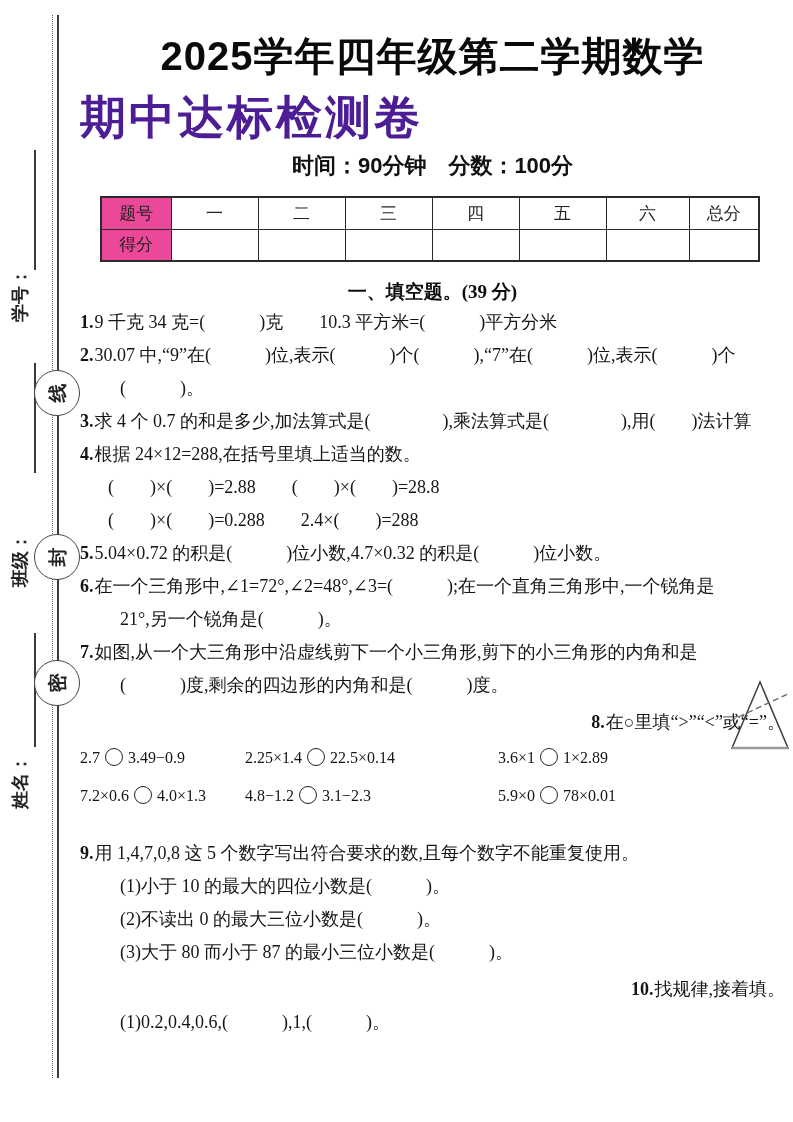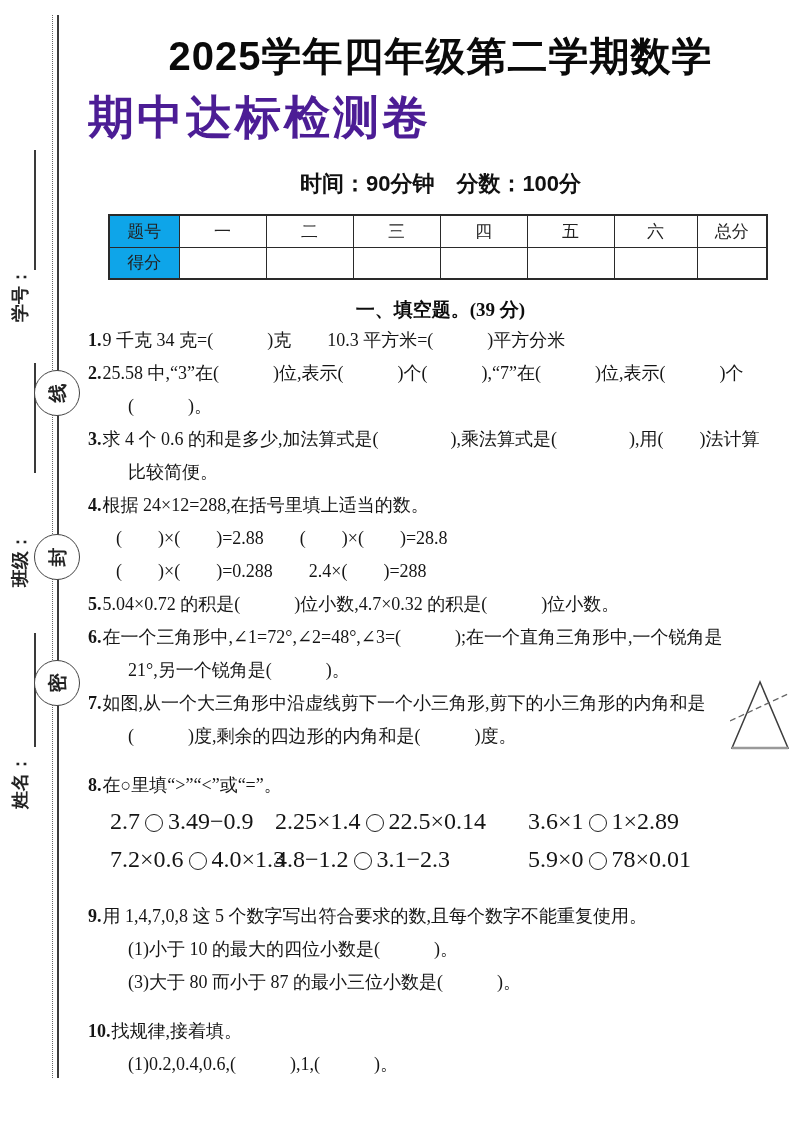--- a/index.html
+++ b/index.html
@@ -16,42 +16,42 @@
     background:#3a3a3a; }
   .seal-circle { position:absolute; left:34px; width:46px; height:46px;
     border:1.5px solid #444; border-radius:50%; background:#fff;
     display:flex; align-items:center; justify-content:center; z-index:3; }
   .seal-circle span { transform:rotate(-90deg); font-size:19px; font-weight:600; color:#222; }
   .seal-label { position:absolute; left:-10px; width:60px; height:22px; text-align:center;
     transform:rotate(-90deg); font-size:18px; font-weight:600; color:#222;
     white-space:nowrap; line-height:22px; }
   .seal-blank { position:absolute; left:34px; width:1.5px; background:#3a3a3a; }
   
-  .content { position:absolute; left:88px; top:0; width:705px; }
+  .content { position:absolute; left:80px; top:0; width:705px; }
   .title1 { margin-top:30px; text-align:center; font-family:"Liberation Sans","DejaVu Sans",sans-serif;
     font-weight:bold; font-size:40px; letter-spacing:1px; color:#0a0a0a; line-height:52px; }
   .title2 { margin-top:6px; text-align:left; font-family:"Liberation Sans","DejaVu Sans",sans-serif;
     font-weight:bold; font-size:46px; letter-spacing:3px; color:#4c1d95; line-height:58px; }
-  .info { margin-top:24px; text-align:center; font-family:"Liberation Sans","DejaVu Sans",sans-serif;
+  .info { margin-top:6px; text-align:center; font-family:"Liberation Sans","DejaVu Sans",sans-serif;
     font-weight:600; font-size:22px; color:#111; line-height:28px; }
   table.score { margin:16px 0 0 20px; width:660px; border-collapse:collapse;
     border:2px solid #2a2a2a; table-layout:fixed; }
   table.score td { border:1px solid #2a2a2a; height:32px; text-align:center;
     font-size:17px; color:#222; padding:0; }
-  table.score td.lbl { background:#0ea5e9; }
+  table.score td.lbl { background:#ec4899; }
   .sec-head { margin-top:16px; font-weight:bold; font-size:19px; line-height:28px; color:#0d0d0d;text-align:center; }
   .qline { font-size:18px; height:33px; line-height:33px; white-space:nowrap; color:#151515; }
   .qnum { font-weight:bold; margin-right:1px; }
   .cont { margin-left:40px; }
   .sub { margin-left:28px; }
-  .cmp-row { height:38px; line-height:38px; margin-left:22px; display:grid;
-    grid-template-columns:165px 253px auto; white-space:nowrap; font-size:24px; }
+  .cmp-row { height:38px; line-height:38px; display:grid;
+    grid-template-columns:165px 253px auto; white-space:nowrap; font-size:16px; }
   .circle { display:inline-block; width:18px; height:18px; border:1.2px solid #222;
     border-radius:50%; vertical-align:-3px; margin:0 5px; background:#fff; }
-  .mt8 { margin-top:16px; }
+  .mt8 { margin-top:4px;text-align:right; }
   .mt6 { margin-top:22px; }
   .fig7 { position:absolute; left:730px; top:676px; width:60px; height:78px; }
 </style>
 </head>
 <body>
 
 <div>
   <div class="rail-dotted"></div>
   <div class="rail-solid"></div>
 
@@ -104,25 +104,24 @@
       <td></td>
       <td></td>
     </tr>
   </tbody>
     </table>
 
   <div class="sec-head">一、填空题。(39 分)</div>
 
   <div class="qline"><span class="qnum">1.</span><span>9 千克 34 克=(　　　)克　　10.3 平方米=(　　　)平方分米</span></div>
 
-  <div class="qline"><span class="qnum">2.</span><span>25.58 中,“3”在(　　　)位,表示(　　　)个(　　　),“7”在(　　　)位,表示(　　　)个</span></div>
+  <div class="qline"><span class="qnum">2.</span><span>30.07 中,“9”在(　　　)位,表示(　　　)个(　　　),“7”在(　　　)位,表示(　　　)个</span></div>
   <div class="qline cont">(　　　)。</div>
 
-  <div class="qline"><span class="qnum">3.</span><span>求 4 个 0.6 的和是多少,加法算式是(　　　　),乘法算式是(　　　　),用(　　)法计算</span></div>
-  <div class="qline cont">比较简便。</div>
+  <div class="qline"><span class="qnum">3.</span><span>求 4 个 0.7 的和是多少,加法算式是(　　　　),乘法算式是(　　　　),用(　　)法计算</span></div>
 
   <div class="qline"><span class="qnum">4.</span><span>根据 24×12=288,在括号里填上适当的数。</span></div>
   <div class="qline sub">(　　)×(　　)=2.88　　(　　)×(　　)=28.8</div>
   <div class="qline sub">(　　)×(　　)=0.288　　2.4×(　　)=288</div>
 
   <div class="qline"><span class="qnum">5.</span><span>5.04×0.72 的积是(　　　)位小数,4.7×0.32 的积是(　　　)位小数。</span></div>
 
   <div class="qline"><span class="qnum">6.</span><span>在一个三角形中,∠1=72°,∠2=48°,∠3=(　　　);在一个直角三角形中,一个锐角是</span></div>
   <div class="qline cont">21°,另一个锐角是(　　　)。</div>
 
@@ -137,20 +136,21 @@
     <span><span>3.6×1</span><span class="circle"></span><span>1×2.89</span></span>
   </div>
   <div class="cmp-row">
     <span><span>7.2×0.6</span><span class="circle"></span><span>4.0×1.3</span></span>
     <span><span>4.8−1.2</span><span class="circle"></span><span>3.1−2.3</span></span>
     <span><span>5.9×0</span><span class="circle"></span><span>78×0.01</span></span>
   </div>
 
   <div class="qline mt6"><span class="qnum">9.</span><span>用 1,4,7,0,8 这 5 个数字写出符合要求的数,且每个数字不能重复使用。</span></div>
   <div class="qline cont">(1)小于 10 的最大的四位小数是(　　　)。</div>
+  <div class="qline cont">(2)不读出 0 的最大三位小数是(　　　)。</div>
   <div class="qline cont">(3)大于 80 而小于 87 的最小三位小数是(　　　)。</div>
 
   <div class="qline mt8"><span class="qnum">10.</span><span>找规律,接着填。</span></div>
   <div class="qline cont">(1)0.2,0.4,0.6,(　　　),1,(　　　)。</div>
 </div>
 
 <svg class="fig7" viewBox="0 0 60 78">
   <polygon points="30,6 2,72 58,72" fill="none" stroke="#3d3d3d" stroke-width="1.5"></polygon>
   <line x1="2" y1="72" x2="58" y2="72" stroke="#9a9a9a" stroke-width="2.5"></line>
   <line x1="0" y1="45" x2="60" y2="17" stroke="#666" stroke-width="1.3" stroke-dasharray="6 3.5"></line>

